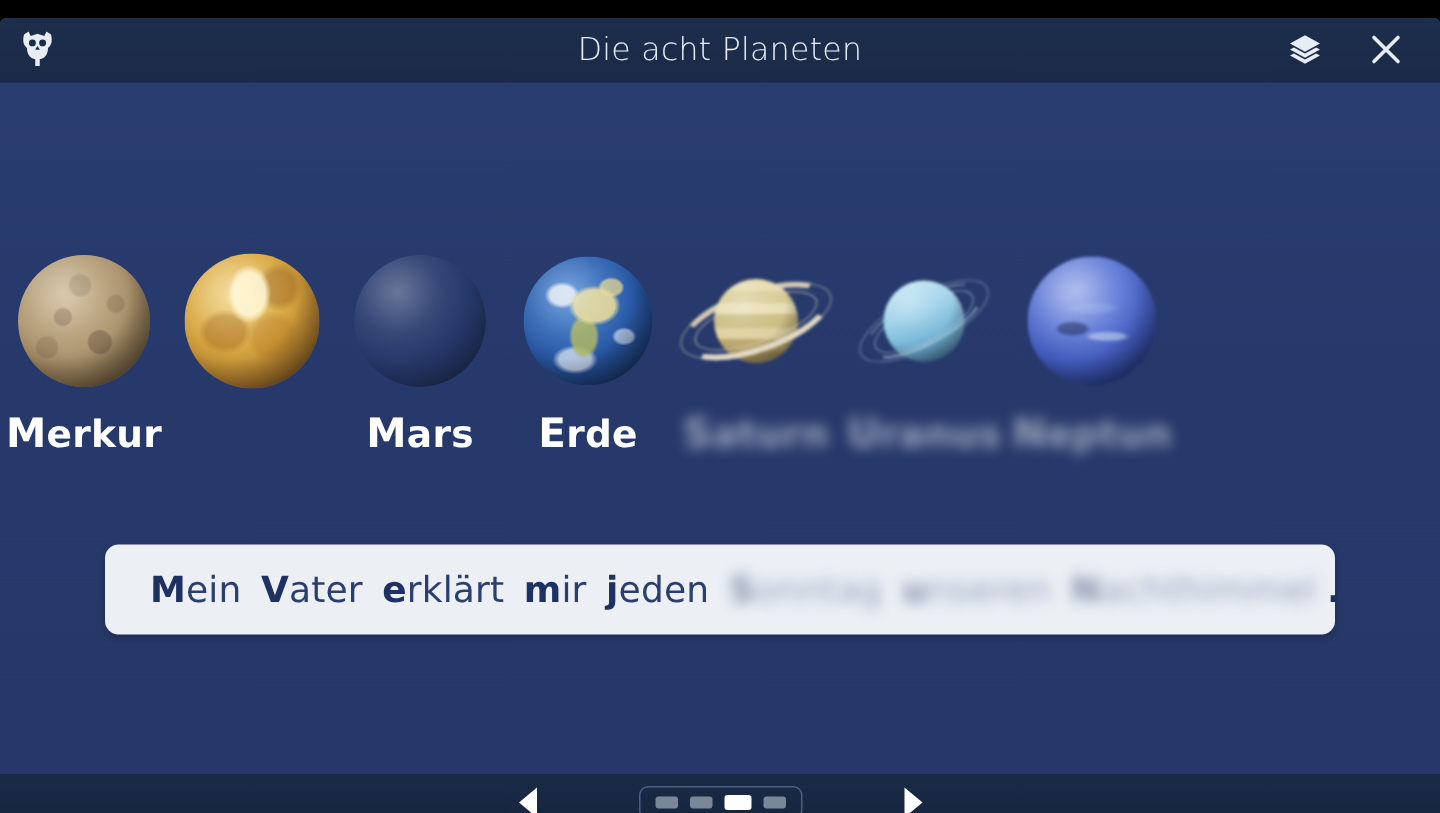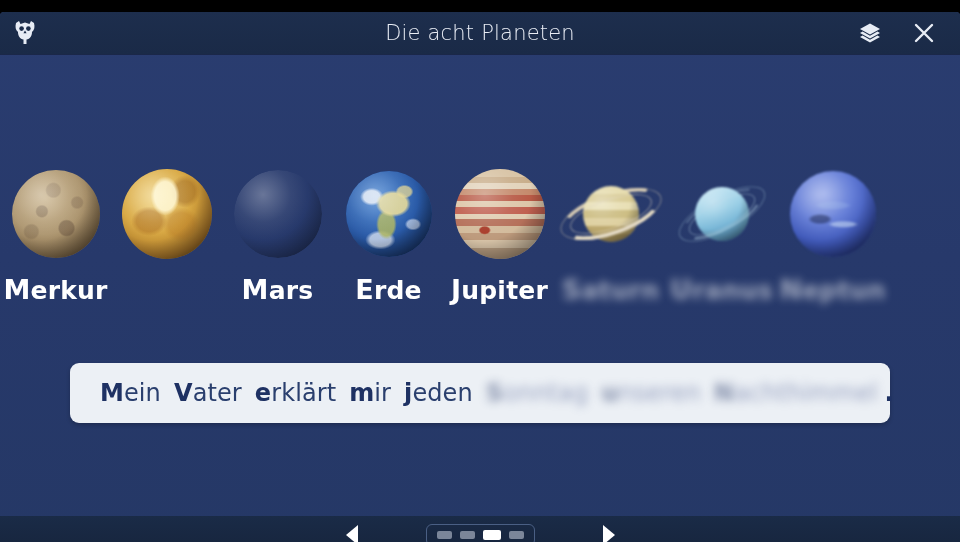--- a/index.html
+++ b/index.html
@@ -447,26 +447,20 @@
       <div class="planet-label"><span class="cap">M</span><span>ars</span></div>
     </div>
 
     <div class="planet">
       <div class="planet-sphere-wrap">
         <div class="sphere p-earth"></div>
       </div>
       <div class="planet-label"><span class="cap">E</span><span>rde</span></div>
     </div>
 
-    <div class="planet">
-      <div class="planet-sphere-wrap">
-        <div class="sphere p-jupiter"></div>
-      </div>
-      <div class="planet-label"><span class="cap">J</span><span>upiter</span></div>
-    </div>
 
     <div class="planet">
       <div class="planet-sphere-wrap blurred-planet">
         <div class="saturn-wrap">
           <div class="ring saturn-ring-outer"></div>
           <div class="ring saturn-ring-back"></div>
           <div class="sphere p-saturn"></div>
           <div class="ring saturn-ring-front"></div>
           <div class="ring saturn-ring-thin"></div>
         </div>

